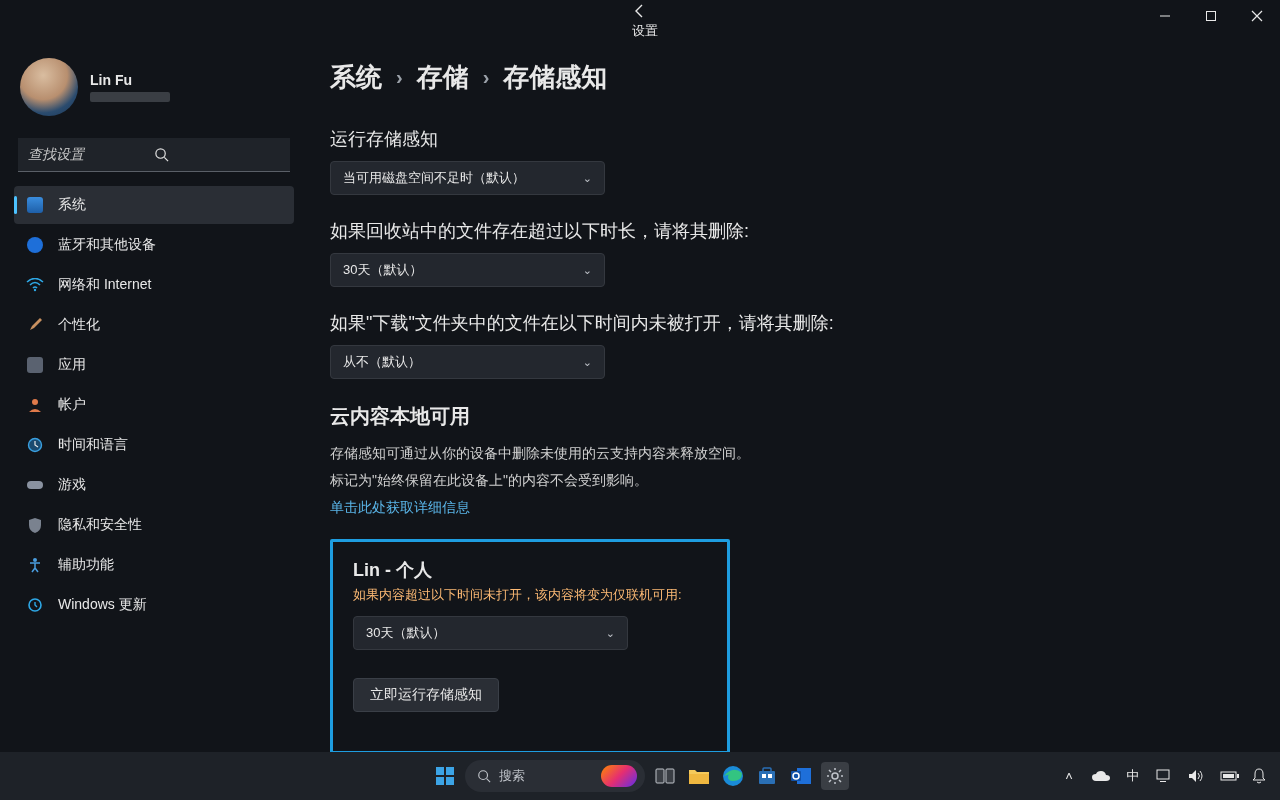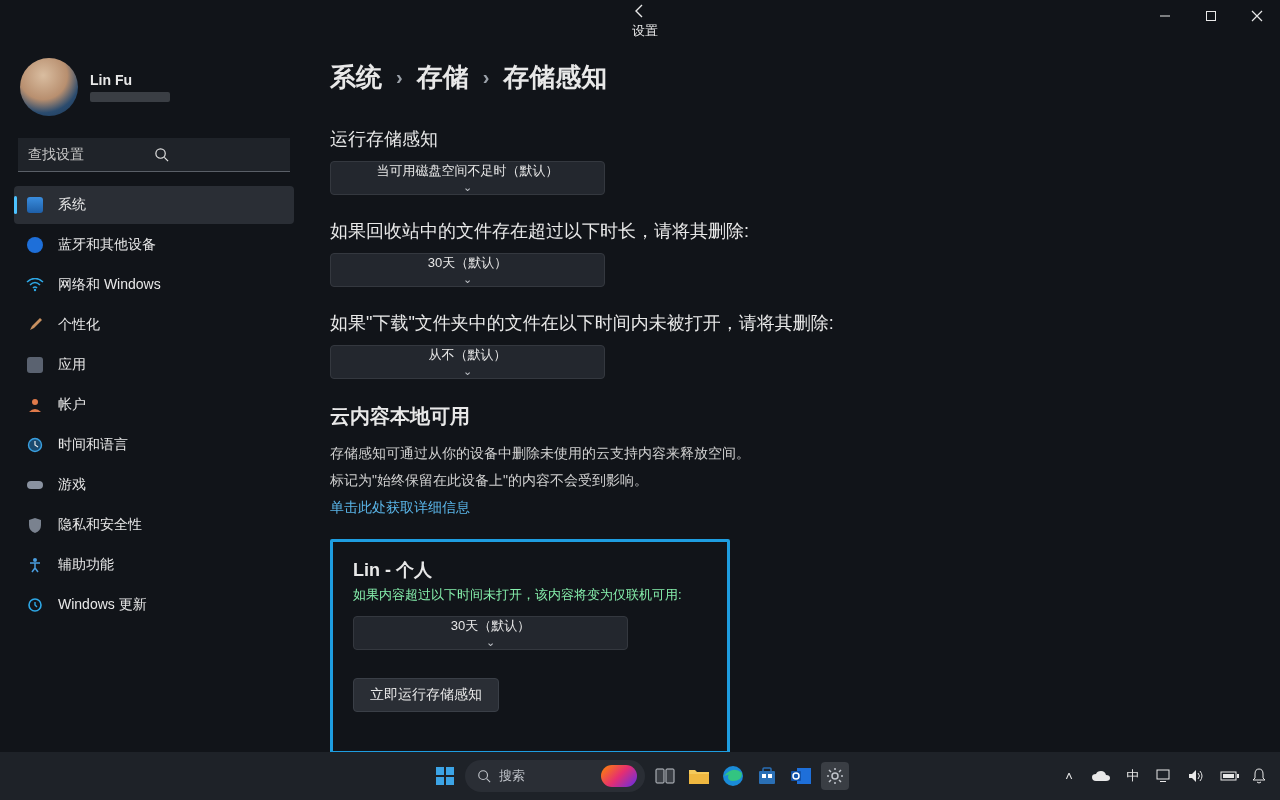--- a/index.html
+++ b/index.html
@@ -25,21 +25,21 @@
 .profile { display:flex; align-items:center; padding: 18px 6px 22px 6px; gap:12px; }
 .avatar {
   width:58px; height:58px; border-radius:50%;
   background: radial-gradient(circle at 40% 30%, #d9bda0 0%, #b88f6f 45%, #2a4b6e 70%, #1a3554 100%);
 }
 .profile .name { font-size:14px; font-weight:600; }
 .profile .sub { width:80px; height:10px; background:#3a3e44; border-radius:2px; margin-top:4px; }
 .search {
   display:flex; align-items:center; height:34px;
   background:#1f2329; border-bottom:1px solid #5a5f67;
-  border-radius:0; padding: 10px 10px; margin: 0 4px 14px 4px;
+  border-radius:0; padding: 10px 10px; margin: 0 4px 14px 4px; font-style: italic;
 }
 .search span { flex:1; color:#c8c8c8; font-size:14px; }
 .search .icon { color:#e0e0e0; }
 .nav { display:flex; flex-direction:column; gap:2px; }
 .nav-item {
   display:flex; align-items:center; gap:14px;
   height:38px; padding: 0 12px;
   border-radius:4px; font-size:14px;
   position:relative;
 }
@@ -53,32 +53,32 @@
 .main { flex:1; padding: 20px 40px 20px 30px; overflow:hidden; }
 .breadcrumb { display:flex; align-items:center; gap:14px; font-size:26px; font-weight:600; margin-bottom:10px;}
 .breadcrumb .sep { color:#9aa0a8; font-size:20px; }
 .breadcrumb .bc-link { color:#e8e8e8; }
 .cutoff { font-size:15px; color:#b8bcc2; margin-bottom:18px; letter-spacing:1px;}
 .section-label { font-size:18px; margin-bottom:10px; color:#e8e8e8; }
 .dropdown {
   width:275px; height:34px;
   background:#23272e; border:1px solid #34383f; border-radius:4px;
   display:flex; align-items:center; justify-content:space-between;
-  padding: 0 12px; font-size:13px; margin-bottom:24px;flex-direction:column;
+  padding: 0 12px; font-size:13px; margin-bottom:24px;
 }
 .chev { color:#c0c4ca; font-size:11px; }
 .h2 { font-size:20px; font-weight:600; margin-bottom:10px; margin-top:6px;}
 .desc { font-size:14px; color:#d0d0d0; line-height:1.9; }
 .link { color:#5ab5e8; font-size:14px; margin-top:6px; display:block; margin-bottom:22px;}
 .callout {
   border:3px solid #1e9de0; border-radius:2px;
   padding: 16px 20px 39px 20px; width:400px;
 }
 .callout .ct { font-size:18px; font-weight:600; margin-bottom:4px;}
-.callout .cd { font-size:13px; color:#86efac; margin-bottom:12px;}
+.callout .cd { font-size:13px; color:#fdba74; margin-bottom:12px;}
 .callout .dropdown { margin-bottom:28px; }
 .btn {
   height:34px; padding:0 16px; background:#2a2e35;
   border:1px solid #3a3f47; border-radius:4px; font-size:14px; color:#e8e8e8;
   display:inline-flex; align-items:center;
 }
 .help-row { display:flex; align-items:center; gap:14px; margin-top:24px; font-size:14px;}
 .help-row .hicon { width:18px; height:18px; border:1.5px solid #c0c4ca; border-radius:50%; display:flex; align-items:center; justify-content:center; font-size:11px; position:relative;}
 .help-row a { color:#d946ef; text-decoration:none;}
 .taskbar {
@@ -158,21 +158,21 @@
           </span>
         <span>蓝牙和其他设备</span>
       </div>
       <div class="nav-item">
         <span class="nav-icon">
             <svg width="18" height="14" viewBox="0 0 18 14">
               <path d="M1 4 Q9 -3 17 4 M4 7 Q9 2 14 7 M7 10 Q9 8 11 10" stroke="#2ea8e6" stroke-width="1.6" fill="none"></path>
               <circle cx="9" cy="12" r="1.2" fill="#2ea8e6"></circle>
             </svg>
           </span>
-        <span>网络和 Windows</span>
+        <span>网络和 Internet</span>
       </div>
       <div class="nav-item">
         <span class="nav-icon">
             <svg width="16" height="16" viewBox="0 0 16 16">
               <path d="M3 13 L5 9 L13 1 L15 3 L7 11 Z" fill="#c89060"></path>
             </svg>
           </span>
         <span>个性化</span>
       </div>
       <div class="nav-item">

